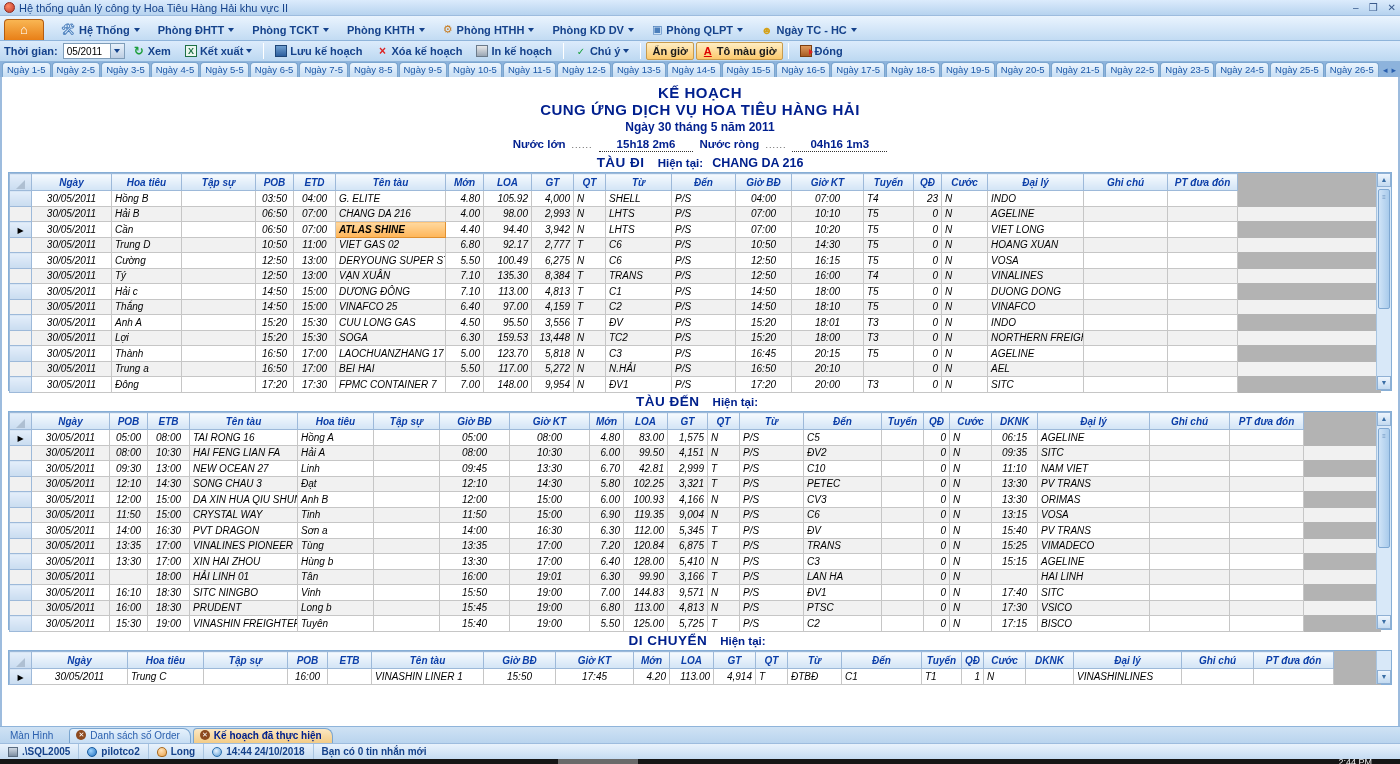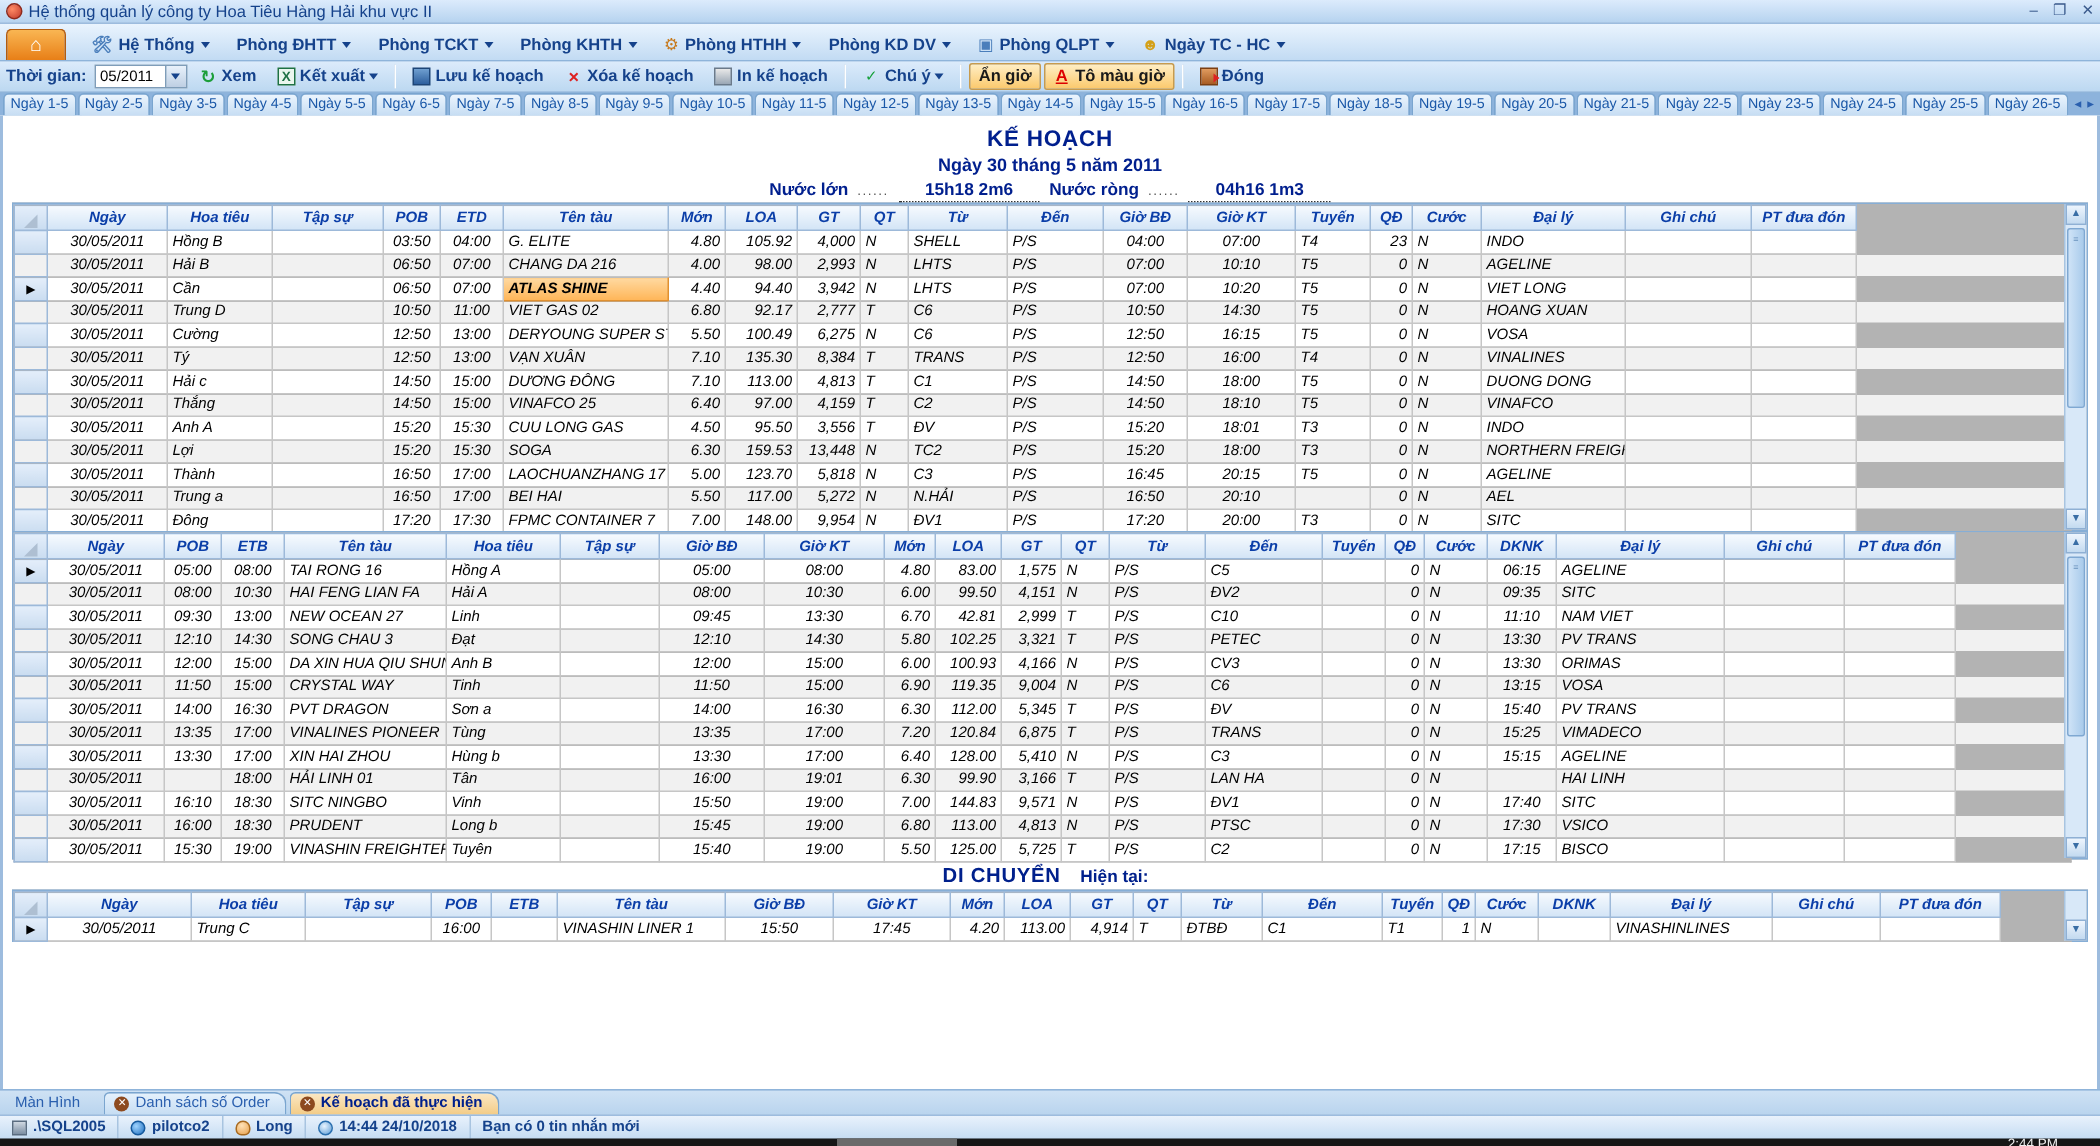--- a/index.html
+++ b/index.html
@@ -75,21 +75,21 @@
   .corner-tri { width:0; height:0; border-left:9px solid transparent; border-bottom:9px solid #aebfd2; margin:4px auto 0; }
 
   .vscroll { position:absolute; top:0; right:0; width:15px; bottom:0; background:#d8e8f8; border-left:1px solid #a8c4e0; display:flex; flex-direction:column; }
   .vs-btn { height:14px; background:linear-gradient(#eef5fd,#c3daf0); border:1px solid #8fb0d4; color:#3a6ea5; font-size:7px; text-align:center; line-height:12px; }
   .vs-track { flex:1; position:relative; }
   .vs-thumb { position:absolute; left:1px; right:1px; background:linear-gradient(90deg,#cfe3f7,#a9cbeb); border:1px solid #7fa8d2; border-radius:2px; }
   .vs-grip { text-align:center; color:#6b93be; font-size:6px; line-height:1; margin-top:40%; }
 
   
   .doc-tabs { height:17px; background:linear-gradient(#cfe2f4,#b9d4ee); display:flex; align-items:flex-end; padding-left:4px; border-top:1px solid #8fb4da; }
-  .doc-tab { display:flex; align-items:flex-end; gap:4px; font-size:10px; color:#2a5fae; padding:1px 10px 2px 6px; border:1px solid #7aa5cf; border-bottom:none; border-radius:4px 8px 0 0; background:linear-gradient(#e5f1fc,#c6ddf3); margin-right:2px; white-space:nowrap; }
+  .doc-tab { display:flex; align-items:flex-start; gap:4px; font-size:10px; color:#2a5fae; padding:1px 10px 2px 6px; border:1px solid #7aa5cf; border-bottom:none; border-radius:4px 8px 0 0; background:linear-gradient(#e5f1fc,#c6ddf3); margin-right:2px; white-space:nowrap; }
   .doc-tab.plain { border:none; background:none; padding-right:14px; }
   .doc-tab.active { background:linear-gradient(#fbe7c3,#f3cc87); color:#00208c; font-weight:bold; }
   .cx { width:10px; height:10px; border-radius:50%; background:#8d4a1f; color:#fff; font-size:7px; line-height:10px; text-align:center; display:inline-block; }
 
   
   .statusbar { height:16px; background:linear-gradient(#e9f2fc,#c5dcf2); border-top:1px solid #9dbcde; display:flex; align-items:flex-start; font-size:10px; color:#15428b; font-weight:bold; }
   .sb-seg { display:flex; align-items:center; gap:4px; padding:0 8px; height:100%; border-right:1px solid #a8c4e0; }
   .sb-seg:last-child { border-right:none; font-weight:bold; }
   .sicon { display:inline-block; width:10px; height:10px; }
   .s-pc { background:linear-gradient(#cfd8e2,#7c8ea2); border:1px solid #5a6c80; }
@@ -240,31 +240,37 @@
     </div>
   <div class="dtab-nav">
     <span>◂</span>
     <span>▸</span>
   </div>
 </div>
 
 <div class="content">
   <div class="report-head">
     <div class="rh1">KẾ HOẠCH</div>
+    <div class="rh2">CUNG ỨNG DỊCH VỤ HOA TIÊU HÀNG HẢI</div>
     <div class="rh3">Ngày 30 tháng 5 năm 2011</div>
     <div class="tideline">
       <span>Nước lớn</span>
       <span class="dotlead">......</span>
       <span class="tide-val">15h18   2m6</span>
       <span>Nước ròng</span>
       <span class="dotlead">......</span>
       <span class="tide-val">04h16   1m3</span>
     </div>
   </div>
 
+  <div class="sec-title">
+    <span class="big">TÀU ĐI</span>
+    <span class="cur">Hiện tại:</span>
+    <span class="ship">CHANG DA 216</span>
+  </div>
   <div class="grid-wrap" style="height:219px;">
     <table class="grid">
         <colgroup>
           <col style="width: 22px;">
           <col style="width: 80px;">
           <col style="width: 70px;">
           <col style="width: 74px;">
           <col style="width: 38px;">
           <col style="width: 42px;">
           <col style="width: 110px;">
@@ -631,20 +637,25 @@
       <div class="vs-btn">▲</div>
       <div class="vs-track">
           <div class="vs-thumb" style="top:2px;height:120px;">
             <div class="vs-grip">≡</div>
           </div>
         </div>
       <div class="vs-btn">▼</div>
     </div>
   </div>
 
+  <div class="sec-title">
+    <span class="big">TÀU ĐẾN</span>
+    <span class="cur">Hiện tại:</span>
+    <span class="ship"></span>
+  </div>
   <div class="grid-wrap" style="height:219px;">
     <table class="grid">
         <colgroup>
           <col style="width: 22px;">
           <col style="width: 78px;">
           <col style="width: 38px;">
           <col style="width: 42px;">
           <col style="width: 108px;">
           <col style="width: 76px;">
           <col style="width: 66px;">

